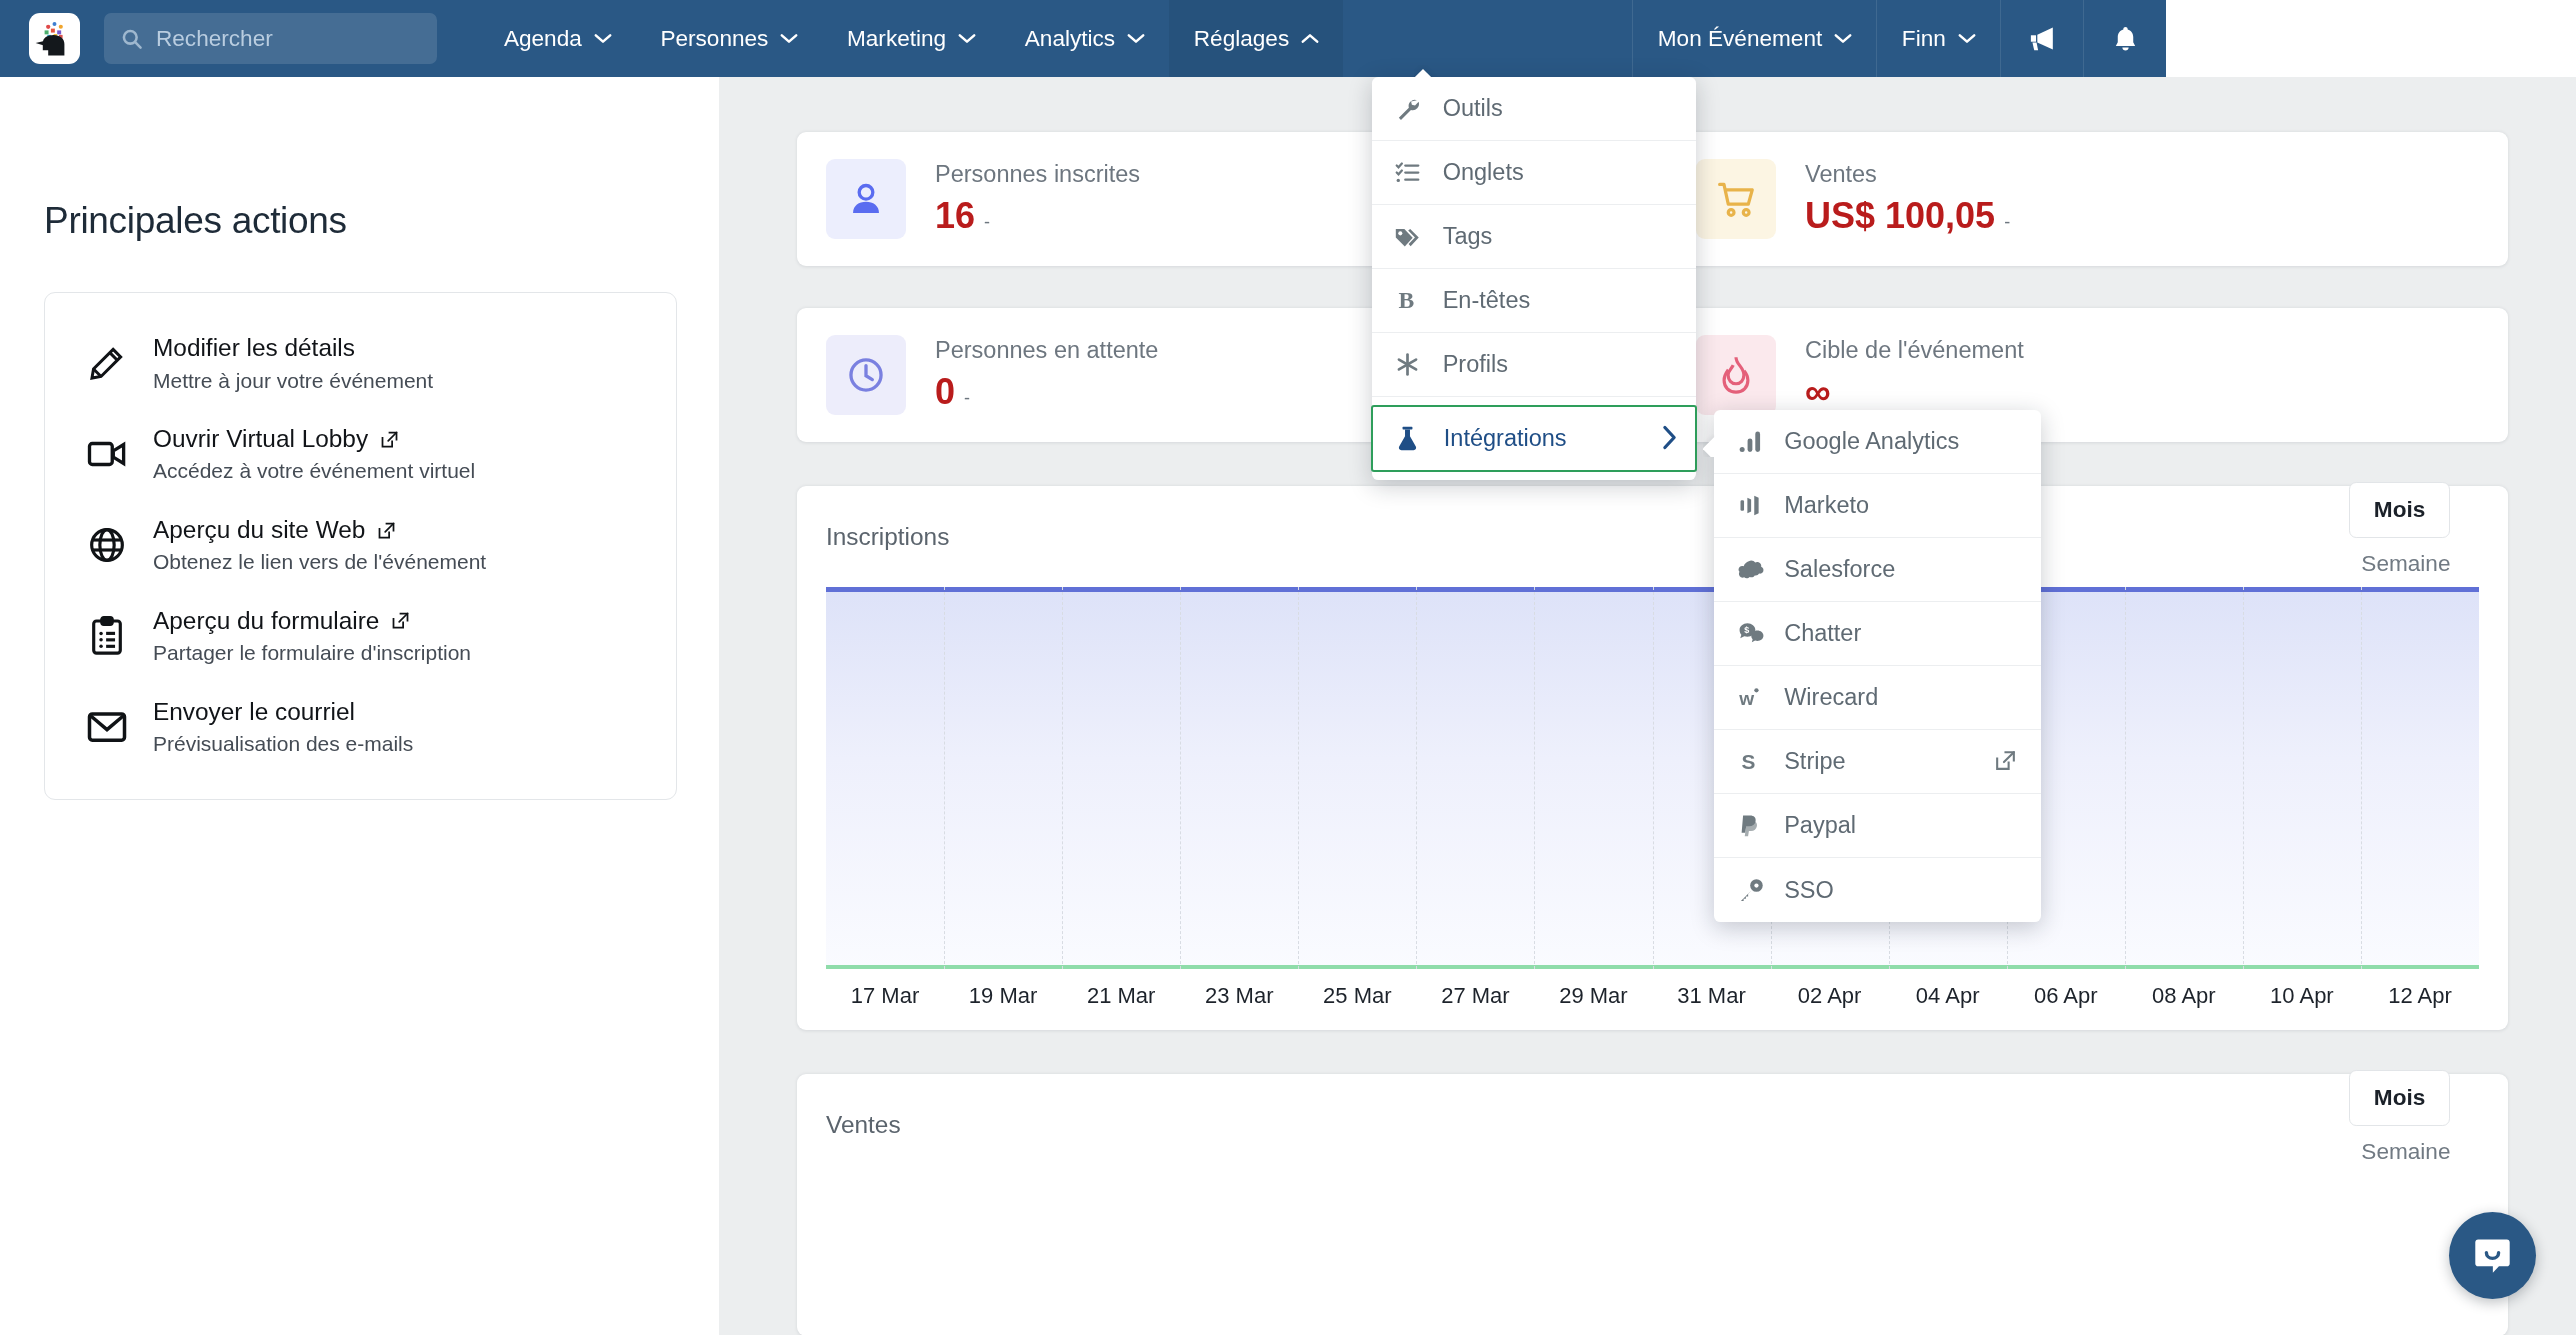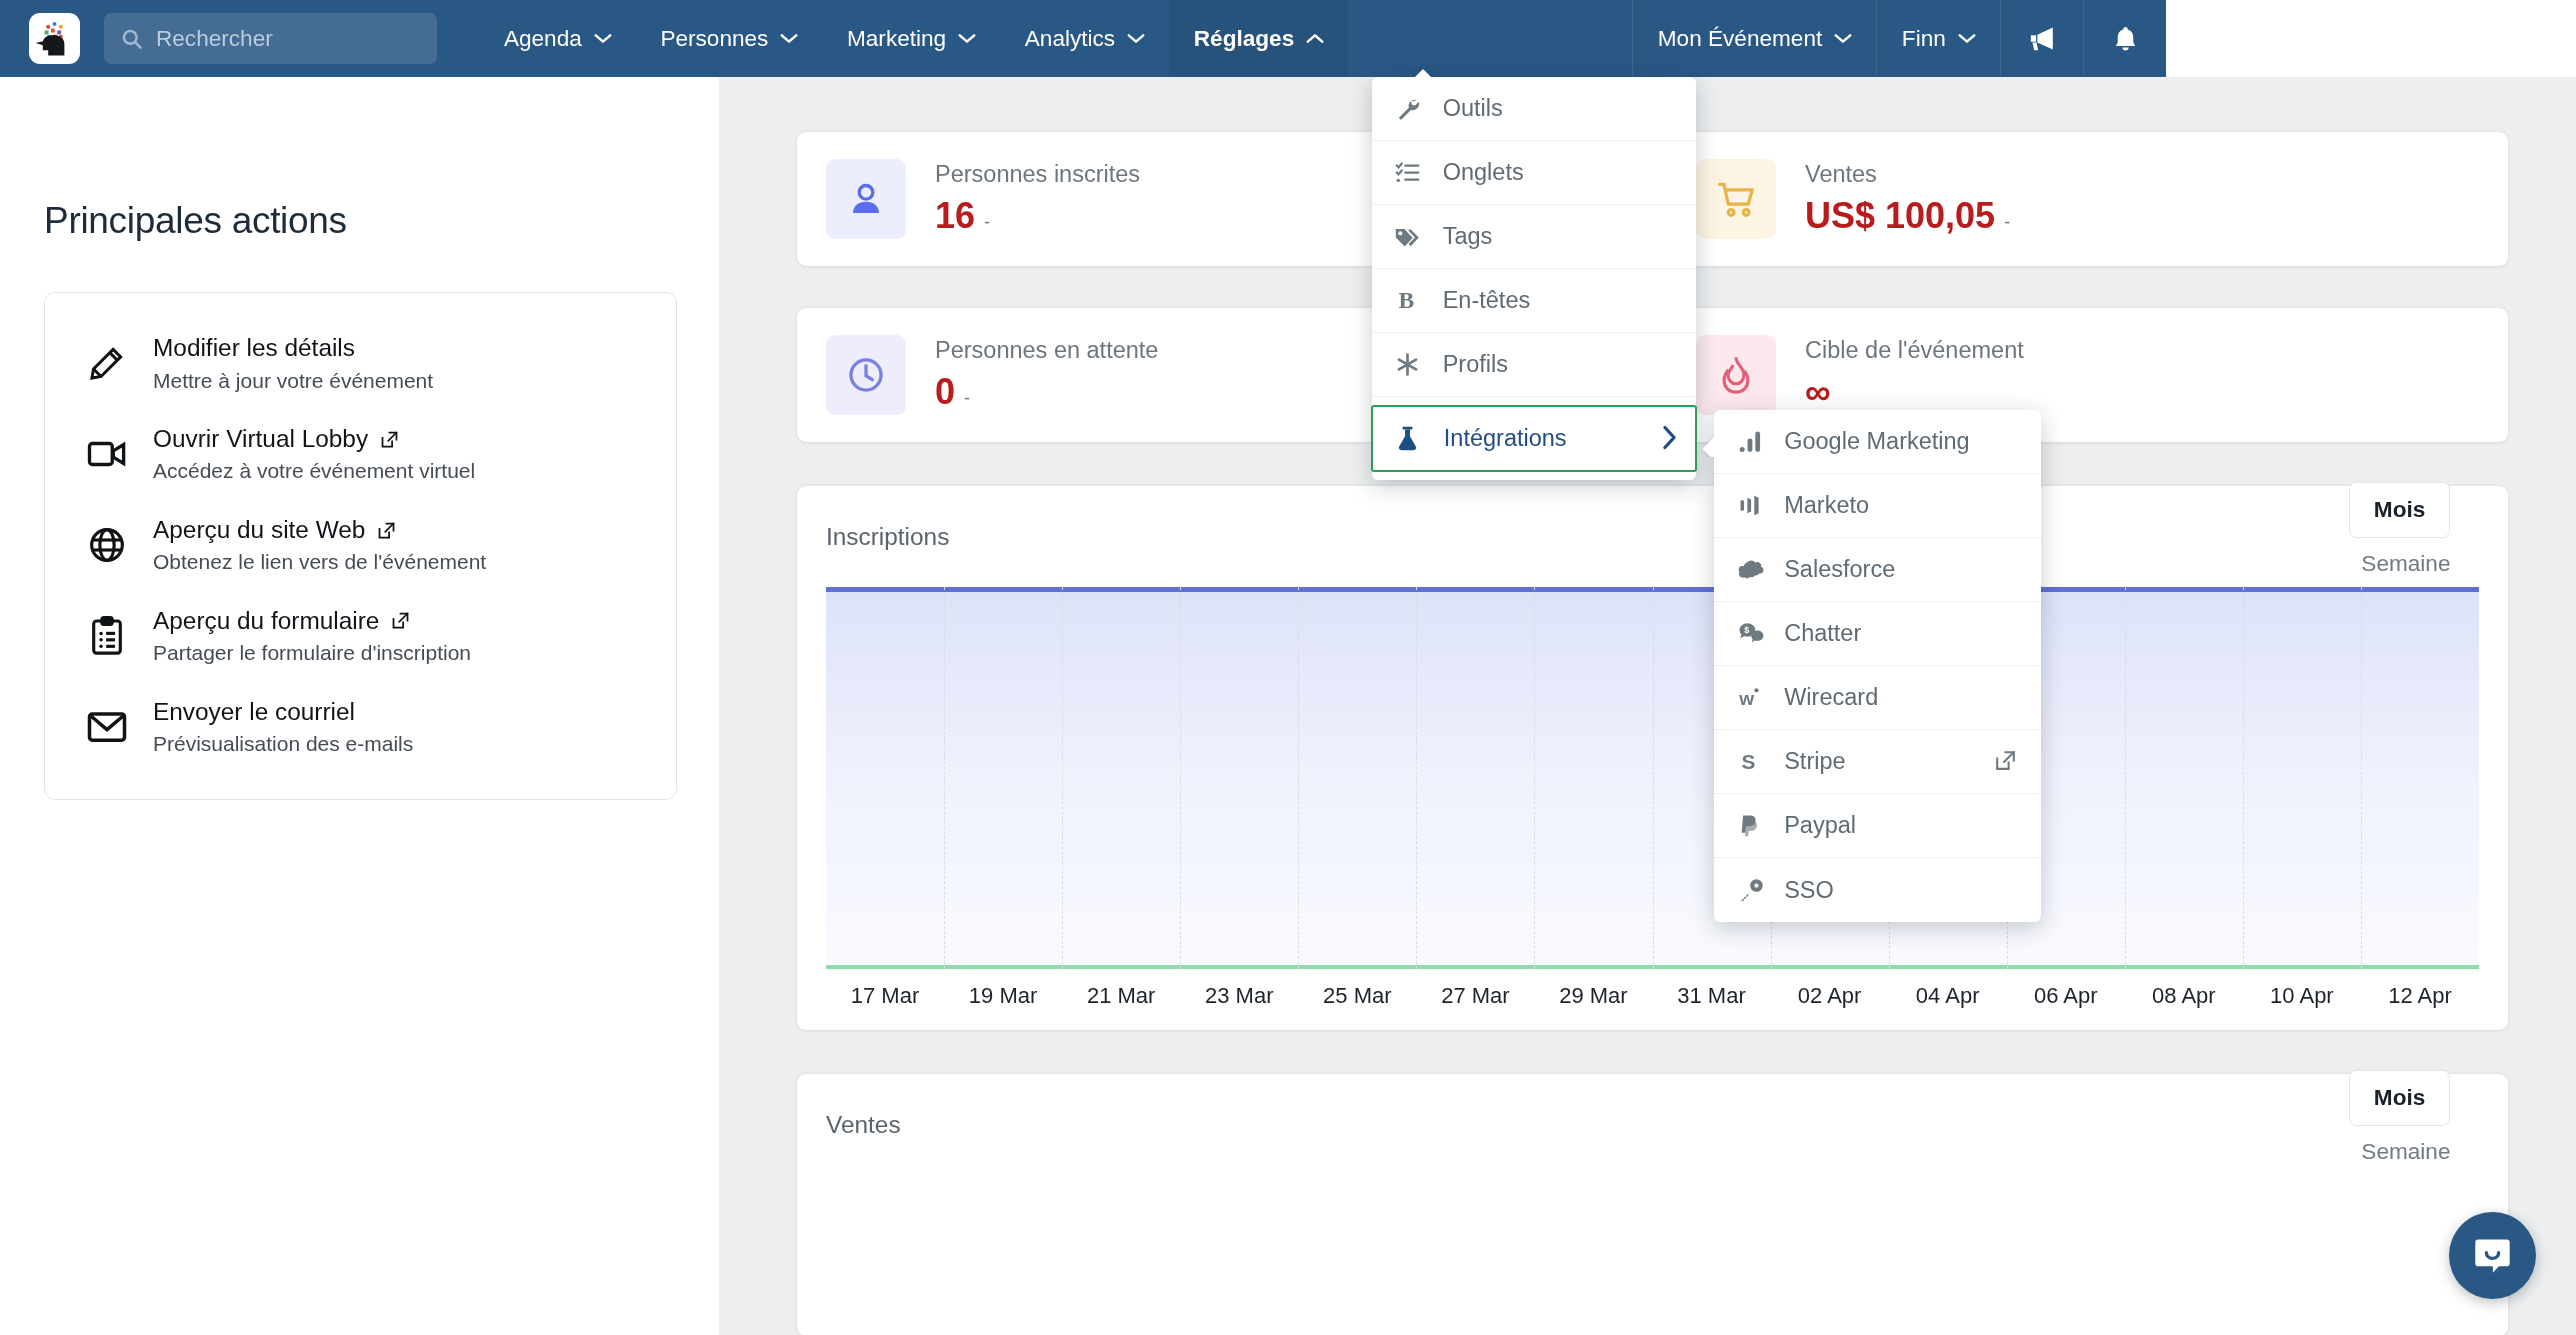--- a/index.html
+++ b/index.html
@@ -45,21 +45,21 @@
   }
   .search-input::placeholder { color: #b9cde0; }
 
   .nav-items { display: flex; align-items: stretch; height: 77px; margin-left: 43px; }
   .nav-item {
     display: flex; align-items: center; gap: 11.8px;
     padding: 0 24.4px; height: 77px;
     color: #ffffff; font-size: 22.6px; white-space: nowrap;
     cursor: pointer;
   }
-  .nav-item.active { background: #26527c; font-weight: bold; }
+  .nav-item.active { background: #26527c; }
   .chev { width: 18px; height: 11px; flex: 0 0 auto; }
 
   .nav-right { margin-left: auto; display: flex; align-items: stretch; height: 77px; }
   .nav-right .nav-item { border-left: 0.9px solid rgba(255,255,255,0.10); }
   .icon-btn {
     width: 83px; height: 77px;
     display: flex; align-items: center; justify-content: center;
     border-left: 0.9px solid rgba(255,255,255,0.10);
     cursor: pointer;
   }
@@ -682,21 +682,21 @@
     </div>
 
   <div class="sub-item">
     <span class="sub-ico">
       <svg width="25" height="25" viewBox="0 0 24 24" fill="#6f7a80">
         <circle cx="4" cy="19.6" r="2.4"></circle>
           <rect x="9.2" y="9" width="4.6" height="13" rx="2.3"></rect>
           <rect x="16.6" y="2.4" width="4.6" height="19.6" rx="2.3"></rect>
       </svg>
     </span>
-    <span class="sub-label">Google Marketing</span>
+    <span class="sub-label">Google Analytics</span>
   </div>
 
   <div class="sub-item">
     <span class="sub-ico">
       <svg width="25" height="25" viewBox="0 0 24 24" fill="#6f7a80">
         <rect x="2.4" y="7" width="3.4" height="10" rx="1.2"></rect>
         <path d="M9 4.6 L12.6 6.2 L12.6 17.8 L9 19.4 Z"></path>
         <path d="M15.6 2.6 L19.8 4.6 L19.8 19.4 L15.6 21.4 Z"></path>
       </svg>
     </span>

